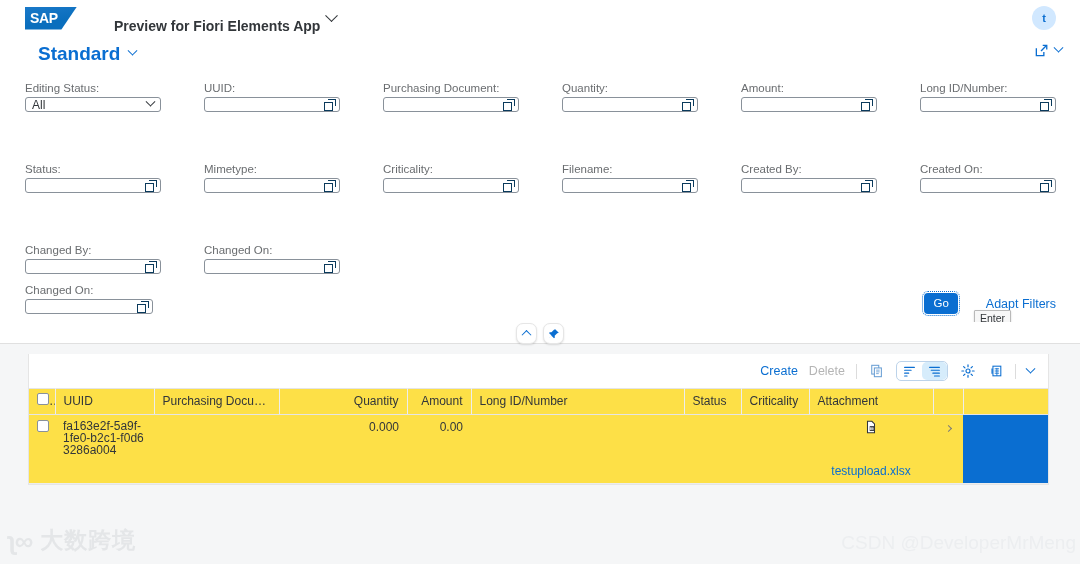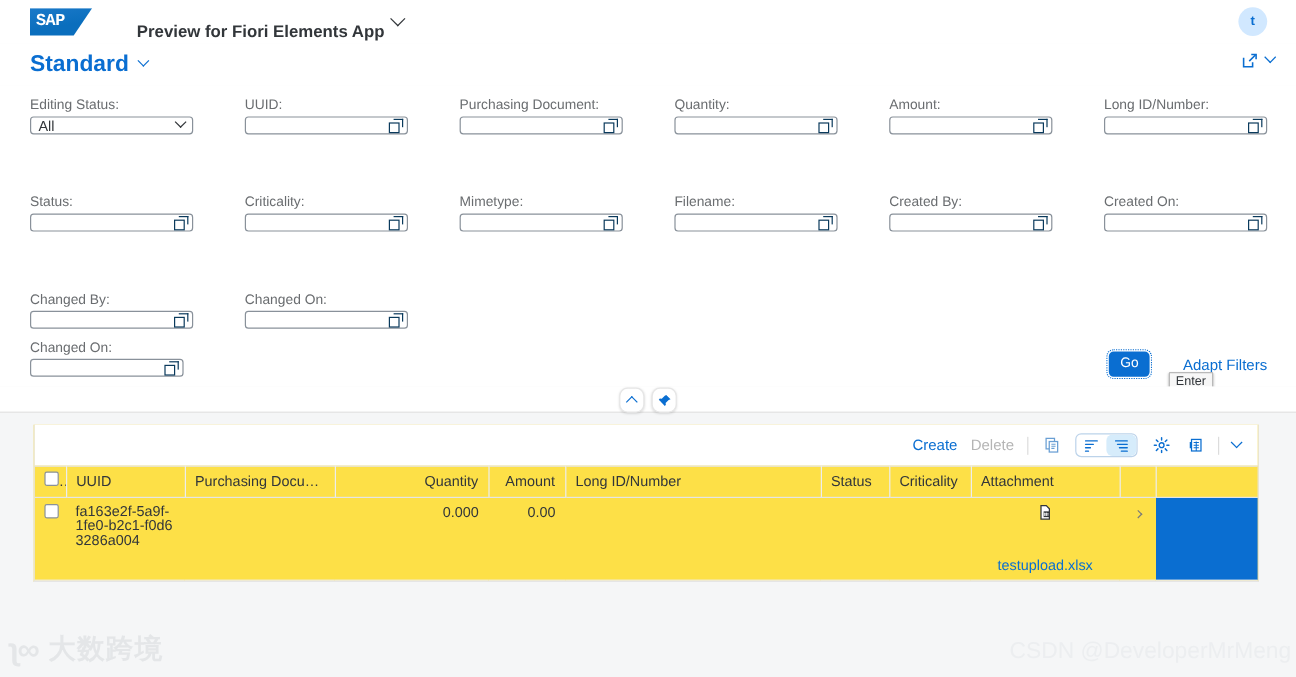--- a/index.html
+++ b/index.html
@@ -42,21 +42,21 @@
     clip-path: polygon(0 0, 100% 0, 70% 100%, 0 100%);
   }
   .sap-logo .txt {
     position: absolute;
     left: 5px;
     top: 3px;
     color: #ffffff;
     font-weight: bold;
     font-size: 14px;
     letter-spacing: -0.4px;
-    font-family: Liberation Mono, monospace;
+    font-family: Liberation Sans, sans-serif;
   }
 
   .app-title-wrap {
     display: flex;
     align-items: center;
     gap: 7px;
     margin-left: 37px;
     cursor: pointer;
   }
   .app-title {
@@ -95,21 +95,21 @@
     align-items: center;
     justify-content: center;
   }
 
   
   .title-bar {
     background: #ffffff;
     height: 35px;
     display: flex;
     align-items: center;
-    padding: 0 24px 0 25px;
+    padding: 0 24px 0 38px;
     position: relative;
   }
   .variant {
     display: flex;
     align-items: center;
     gap: 9px;
     cursor: pointer;
   }
   .variant-name {
     font-size: 19px;
@@ -498,27 +498,27 @@
           <span class="vh-icon"></span>
         </div>
       </div>
       <div class="filter-field">
         <div class="filter-label">Status:</div>
         <div class="filter-input">
           <span class="vh-icon"></span>
         </div>
       </div>
       <div class="filter-field">
+        <div class="filter-label">Mimetype:</div>
+        <div class="filter-input">
+          <span class="vh-icon"></span>
+        </div>
+      </div>
+      <div class="filter-field">
         <div class="filter-label">Criticality:</div>
-        <div class="filter-input">
-          <span class="vh-icon"></span>
-        </div>
-      </div>
-      <div class="filter-field">
-        <div class="filter-label">Mimetype:</div>
         <div class="filter-input">
           <span class="vh-icon"></span>
         </div>
       </div>
       <div class="filter-field">
         <div class="filter-label">Filename:</div>
         <div class="filter-input">
           <span class="vh-icon"></span>
         </div>
       </div>

